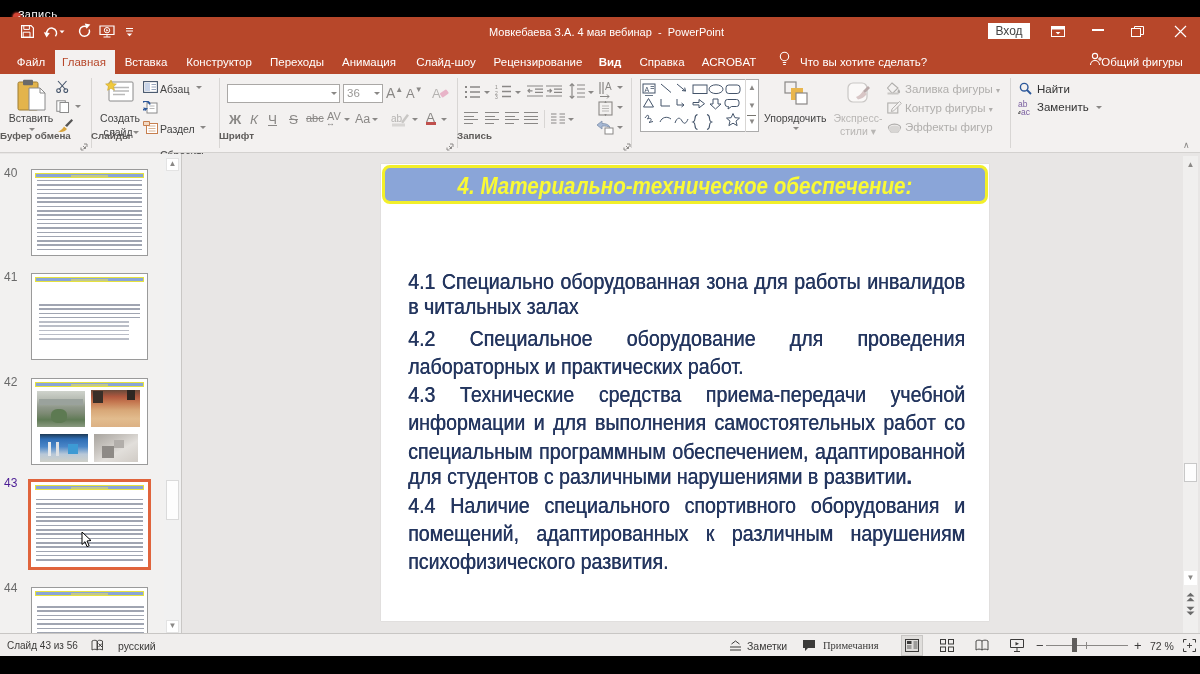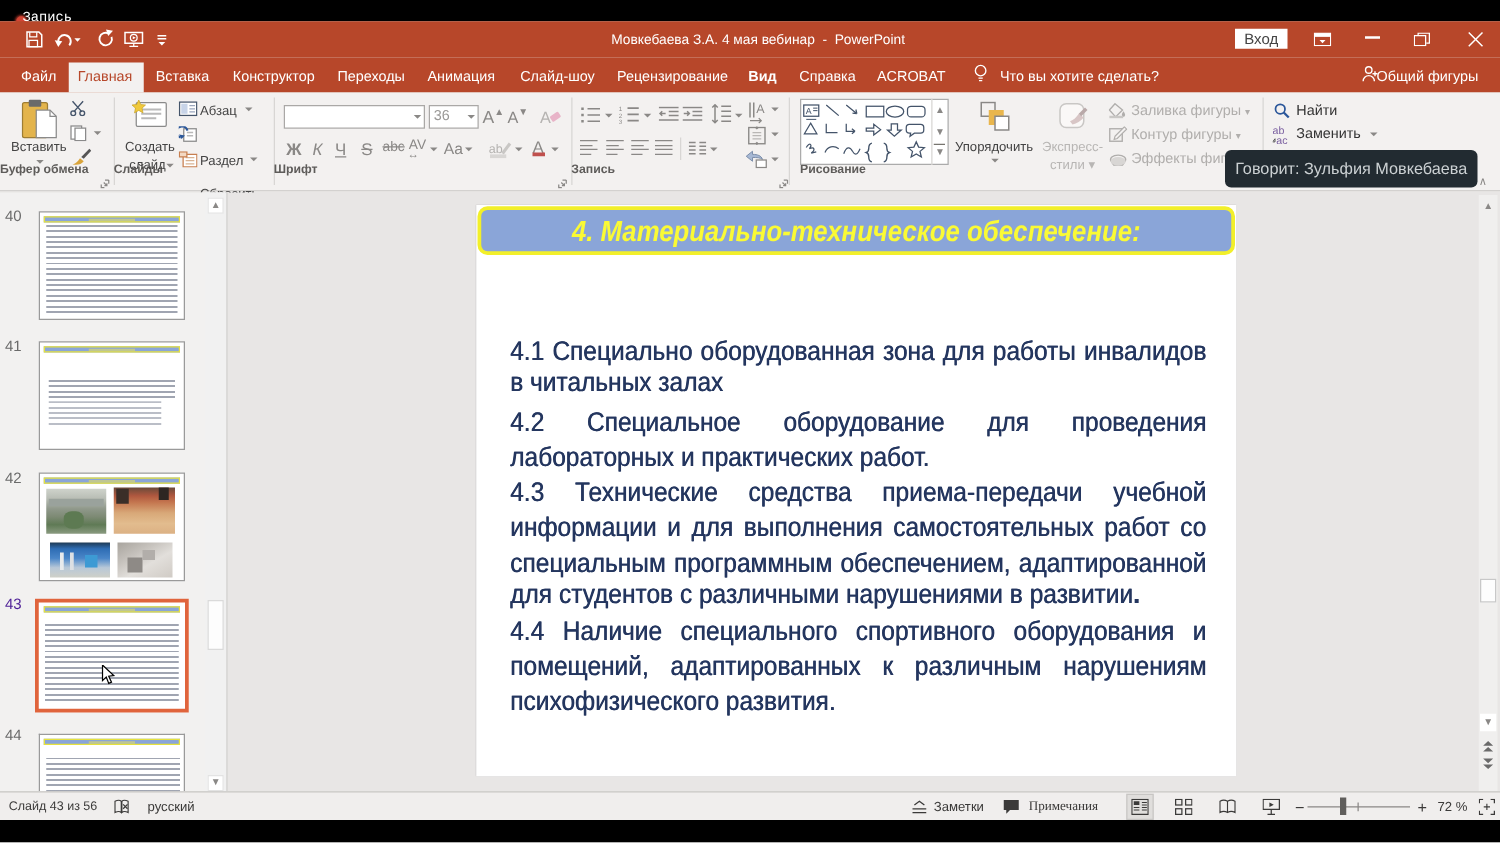--- a/index.html
+++ b/index.html
@@ -112,21 +112,20 @@
     <div class="abs gsep" style="left:91px;"></div>
     <div class="abs gsep" style="left:219px;"></div>
     <div class="abs gsep" style="left:457px;"></div>
     <div class="abs gsep" style="left:631px;"></div>
     <div class="abs gsep" style="left:1010px;"></div>
 
     <div class="abs glabel" style="left:0px;width:78px;">Буфер обмена</div>
     <div class="abs glabel" style="left:91px;width:128px;">Слайды</div>
     <div class="abs glabel" style="left:219px;width:222px;">Шрифт</div>
     <div class="abs glabel" style="left:457px;width:162px;">Запись</div>
-    <div class="abs glabel" style="left:640px;width:350px;">Рисование</div>
 
     <svg class="abs" style="left:17px;top:5px;" width="30" height="34" viewBox="0 0 30 34">
       <rect x="1" y="3" width="20" height="28" rx="1.5" fill="#e3b44c" stroke="#9e7d33" stroke-width="1"></rect>
       <rect x="6" y="0.8" width="10" height="5.5" rx="1" fill="#6a6a6a"></rect>
       <path d="M12 9 h11 l5 5 v17 h-16 z" fill="#fff" stroke="#8a8a8a" stroke-width="1"></path>
       <path d="M23 9 v5 h5" fill="none" stroke="#8a8a8a" stroke-width="1"></path>
     </svg>
     <div class="abs" style="left:4px;top:38px;width:54px;text-align:center;font-size:10.5px;">Вставить</div>
     <div class="abs caret" style="left:29px;top:54px;"></div>
     <svg class="abs" style="left:56px;top:6px;" width="16" height="13" viewBox="0 0 16 13">
@@ -474,21 +473,20 @@
     <div class="abs" style="left:1px;top:415px;width:13px;height:14px;background:#fff;"></div>
     <div class="abs sbtn" style="left:0;top:415px;">▼</div>
     <svg class="abs" style="left:3px;top:436px;" width="9" height="10" viewBox="0 0 9 10">
       <path d="M0.5 4.5 L4.5 0.8 L8.5 4.5 z M0.5 9.2 L4.5 5.5 L8.5 9.2 z" fill="#6a6a6a"></path>
     </svg>
     <svg class="abs" style="left:3px;top:450px;" width="9" height="10" viewBox="0 0 9 10">
       <path d="M0.5 0.8 L4.5 4.5 L8.5 0.8 z M0.5 5.5 L4.5 9.2 L8.5 5.5 z" fill="#6a6a6a"></path>
     </svg>
   </div>
 
-  <div class="abs" style="left:980px;top:120px;width:202px;height:30px;background:#222b31;border-radius:5px;color:#ccd1d3;font-size:13px;text-align:center;line-height:30px;">Говорит: Зульфия Мовкебаева</div>
 
   <div id="status" class="abs" style="left:0;top:633px;width:1200px;height:23px;background:#f0eeed;border-top:1px solid #c8c6c4;color:#3b3a39;font-size:10.5px;">
     <div class="abs" style="left:7px;top:6px;font-size:10px;">Слайд 43 из 56</div>
     <svg class="abs" style="left:91px;top:5px;" width="13" height="13" viewBox="0 0 13 13">
       <path d="M1 2 c2 -1 4 -1 5 0 v9 c-1 -1 -3 -1 -5 0 z M11.5 2 c-2 -1 -4 -1 -5 0 v9 c1 -1 3 -1 5 0 z" fill="none" stroke="#3b3a39" stroke-width="0.9"></path>
       <path d="M7.5 4.5 l3.5 3.5 m0 -3.5 l-3.5 3.5" stroke="#3b3a39" stroke-width="1"></path>
     </svg>
     <div class="abs" style="left:118px;top:6px;">русский</div>
     <svg class="abs" style="left:729px;top:5px;" width="13" height="13" viewBox="0 0 13 13">
       <path d="M2.5 5 l4 -3 4 3" fill="none" stroke="#3b3a39" stroke-width="1"></path>

